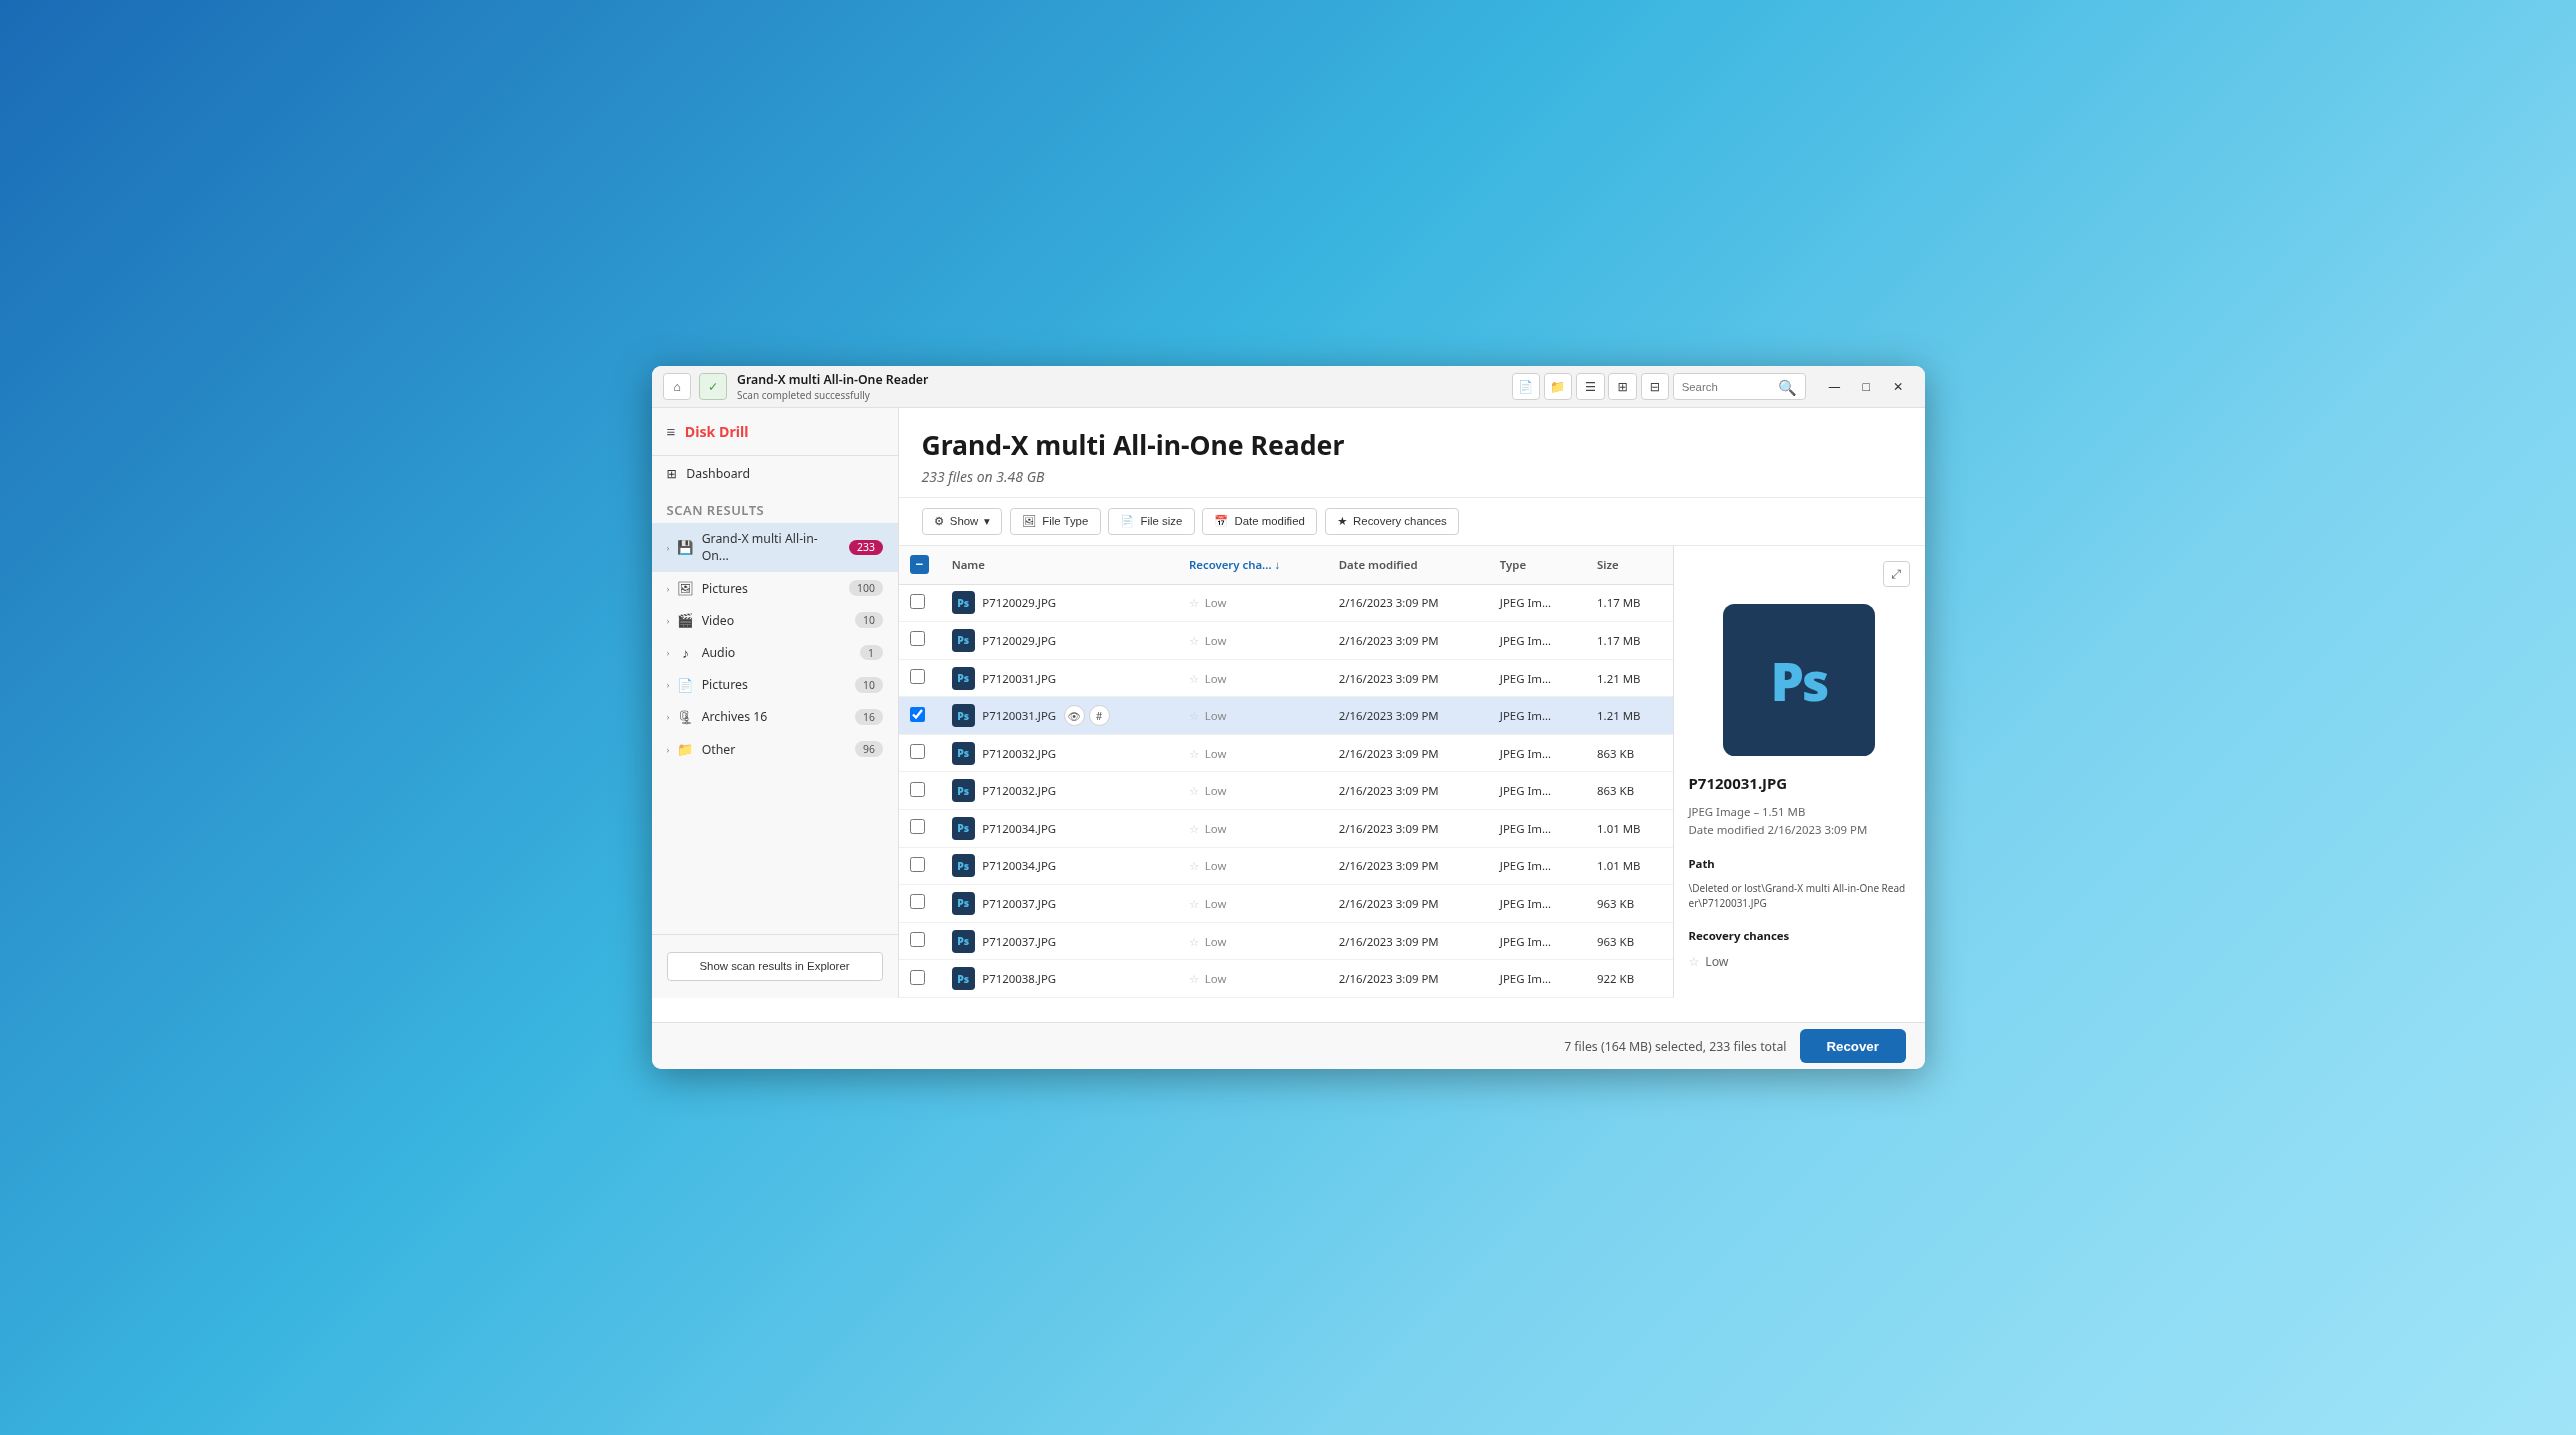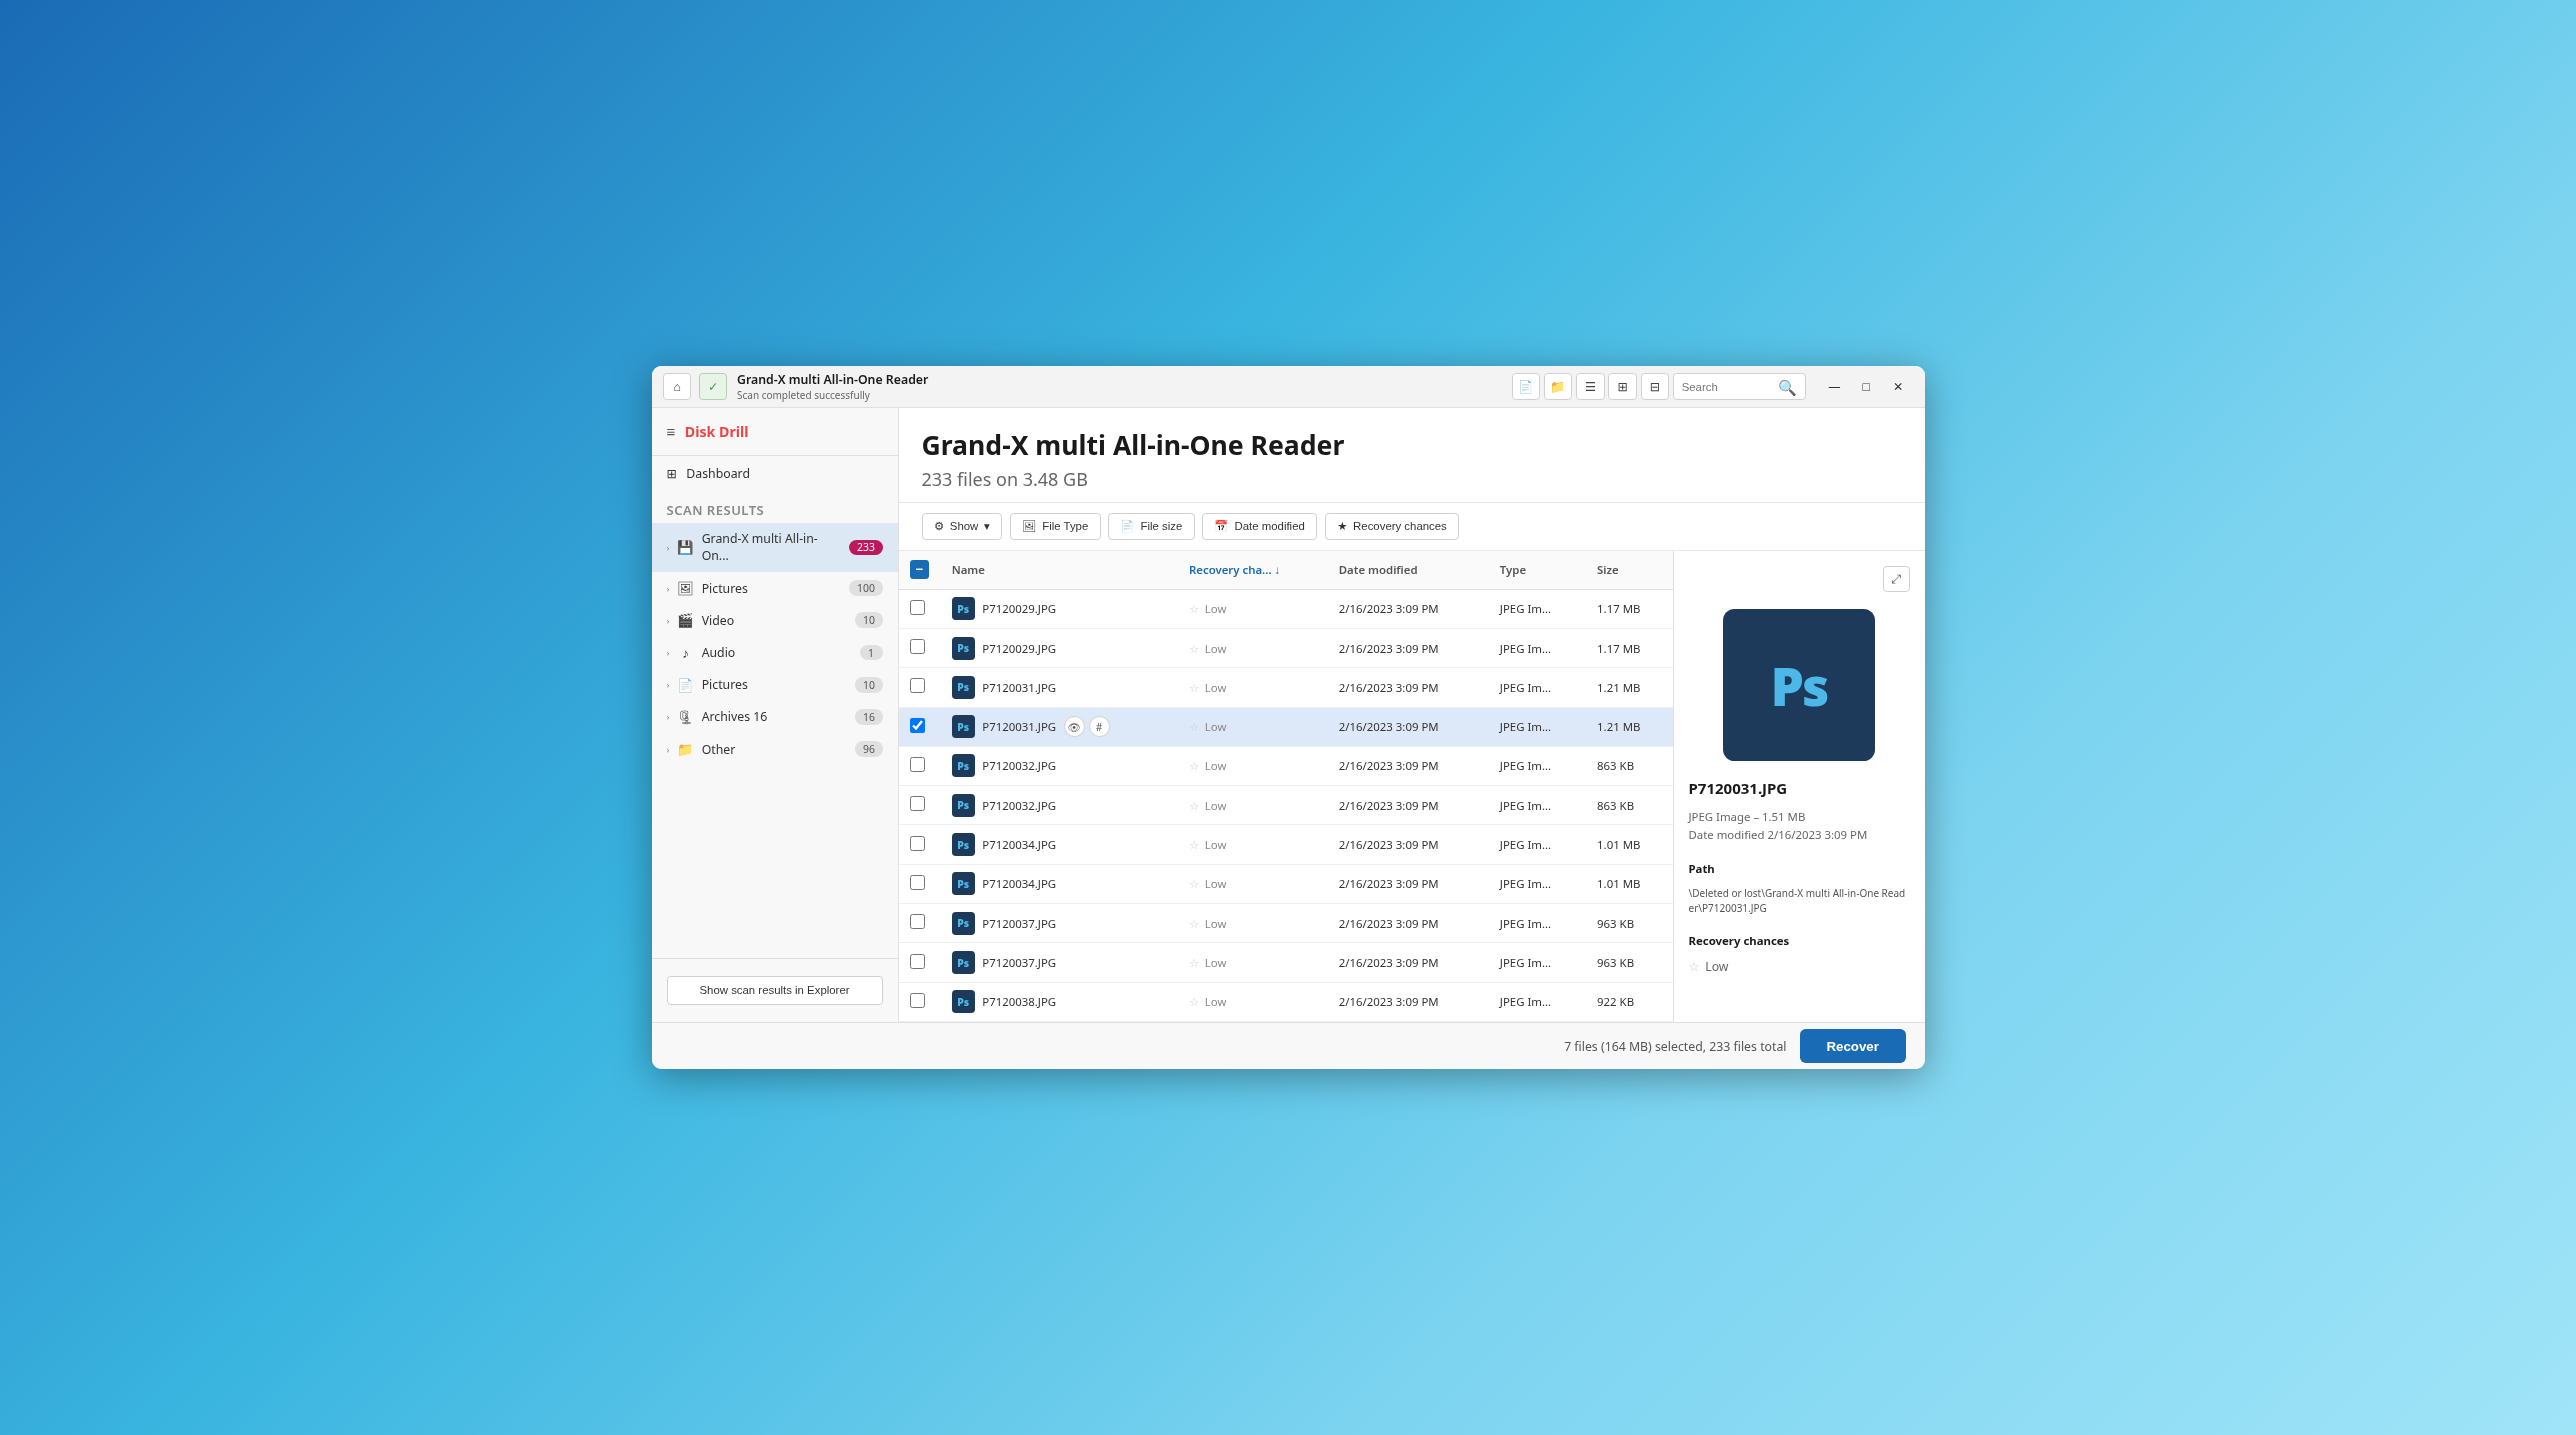--- a/index.html
+++ b/index.html
@@ -167,21 +167,21 @@
       background: #fff;
     }
     .content-header {
       padding: 19px 23px 11.4px;
       border-bottom: 0.9px solid #e8e8e8;
     }
     .content-title {
       font-size: 26.6px; font-weight: 700; color: #1a1a1a;
       margin-bottom: 3.8px;
     }
-    .content-subtitle { font-size: 18px; color: #666; }
+    .content-subtitle { font-size: 14px; color: #666; font-style: italic; }
     .filter-bar {
       display: flex; align-items: center;
       padding: 9.5px 23px;
       gap: 7.6px;
       border-bottom: 0.9px solid #e8e8e8;
     }
     .filter-btn {
       display: flex; align-items: center; gap: 5.7px;
       padding: 5.7px 11.4px;
       border: 0.9px solid #d0d0d0;
@@ -292,20 +292,21 @@
     
     .bottom-bar {
       height: 47px;
       background: #f8f8f8;
       border-top: 0.9px solid #e0e0e0;
       display: flex;
       align-items: center;
       padding: 0 19px;
       justify-content: flex-end;
       gap: 13.3px;
+      margin-top: 24px;
     }
     .status-text { font-size: 12.3px; color: #555; flex: 1; text-align: right; }
     .recover-btn {
       background: #1a6bb5;
       color: #fff;
       border: none;
       border-radius: 5.7px;
       padding: 9.5px 26.6px;
       font-size: 13.3px;
       font-weight: 600;

